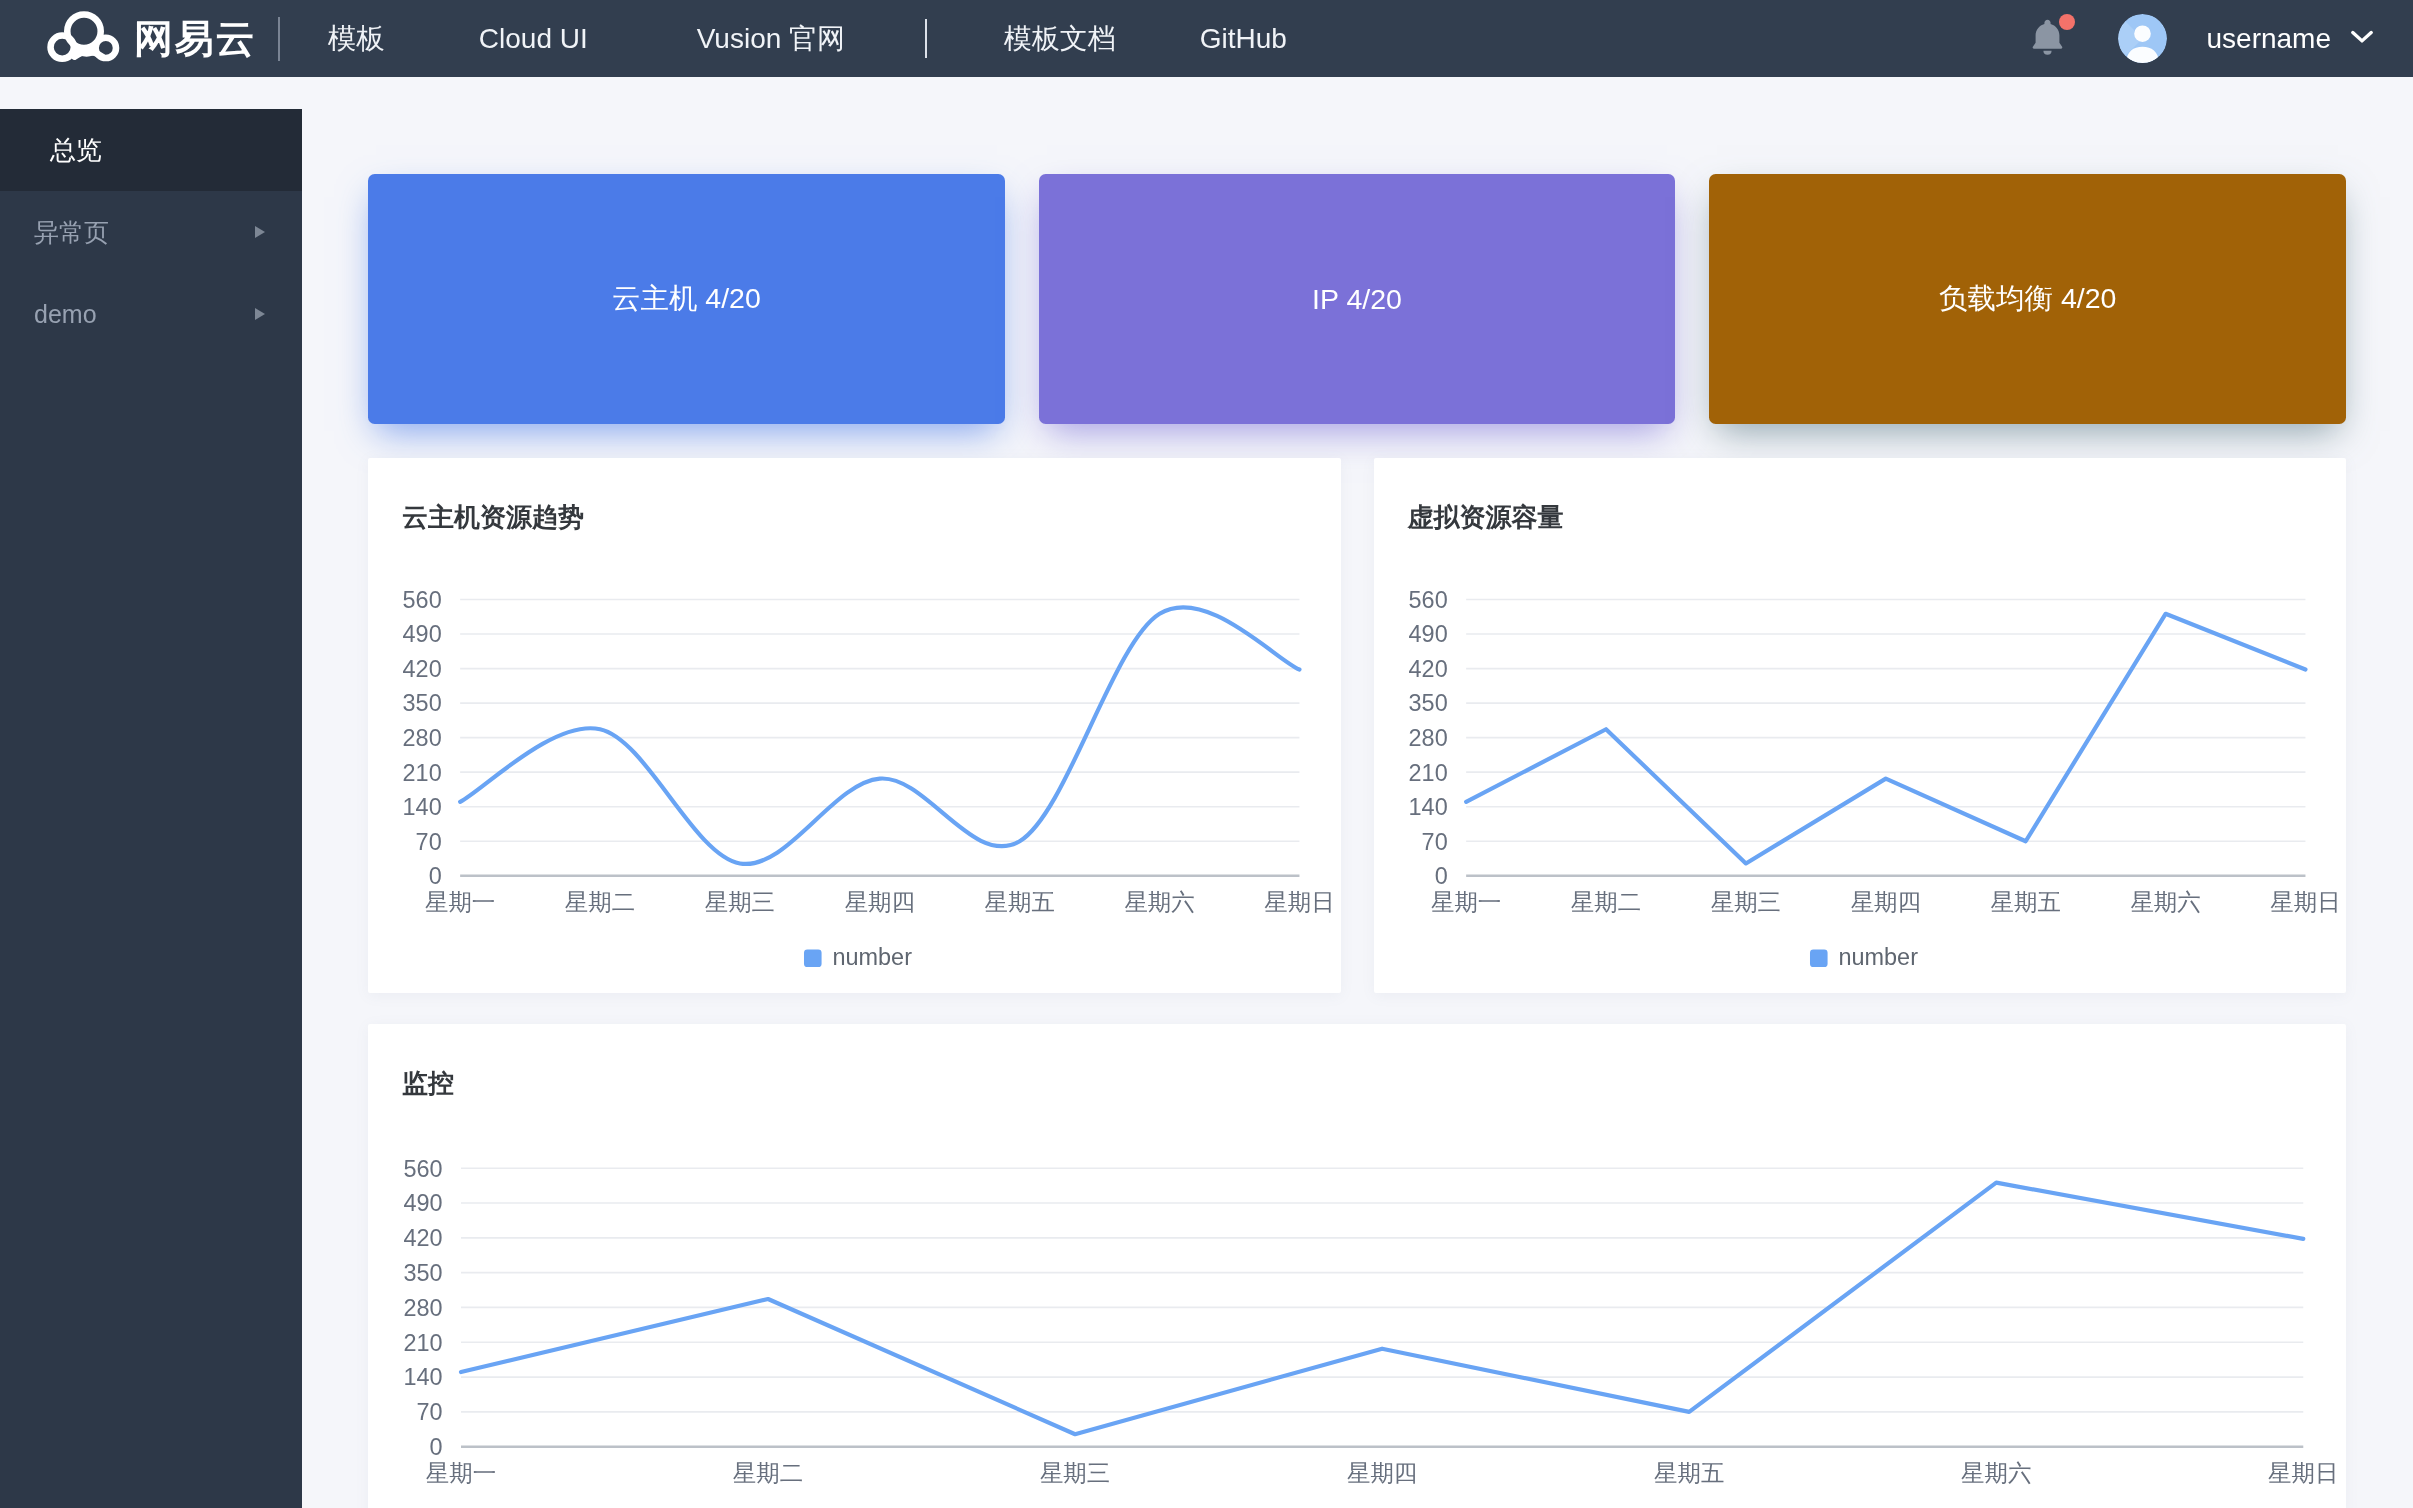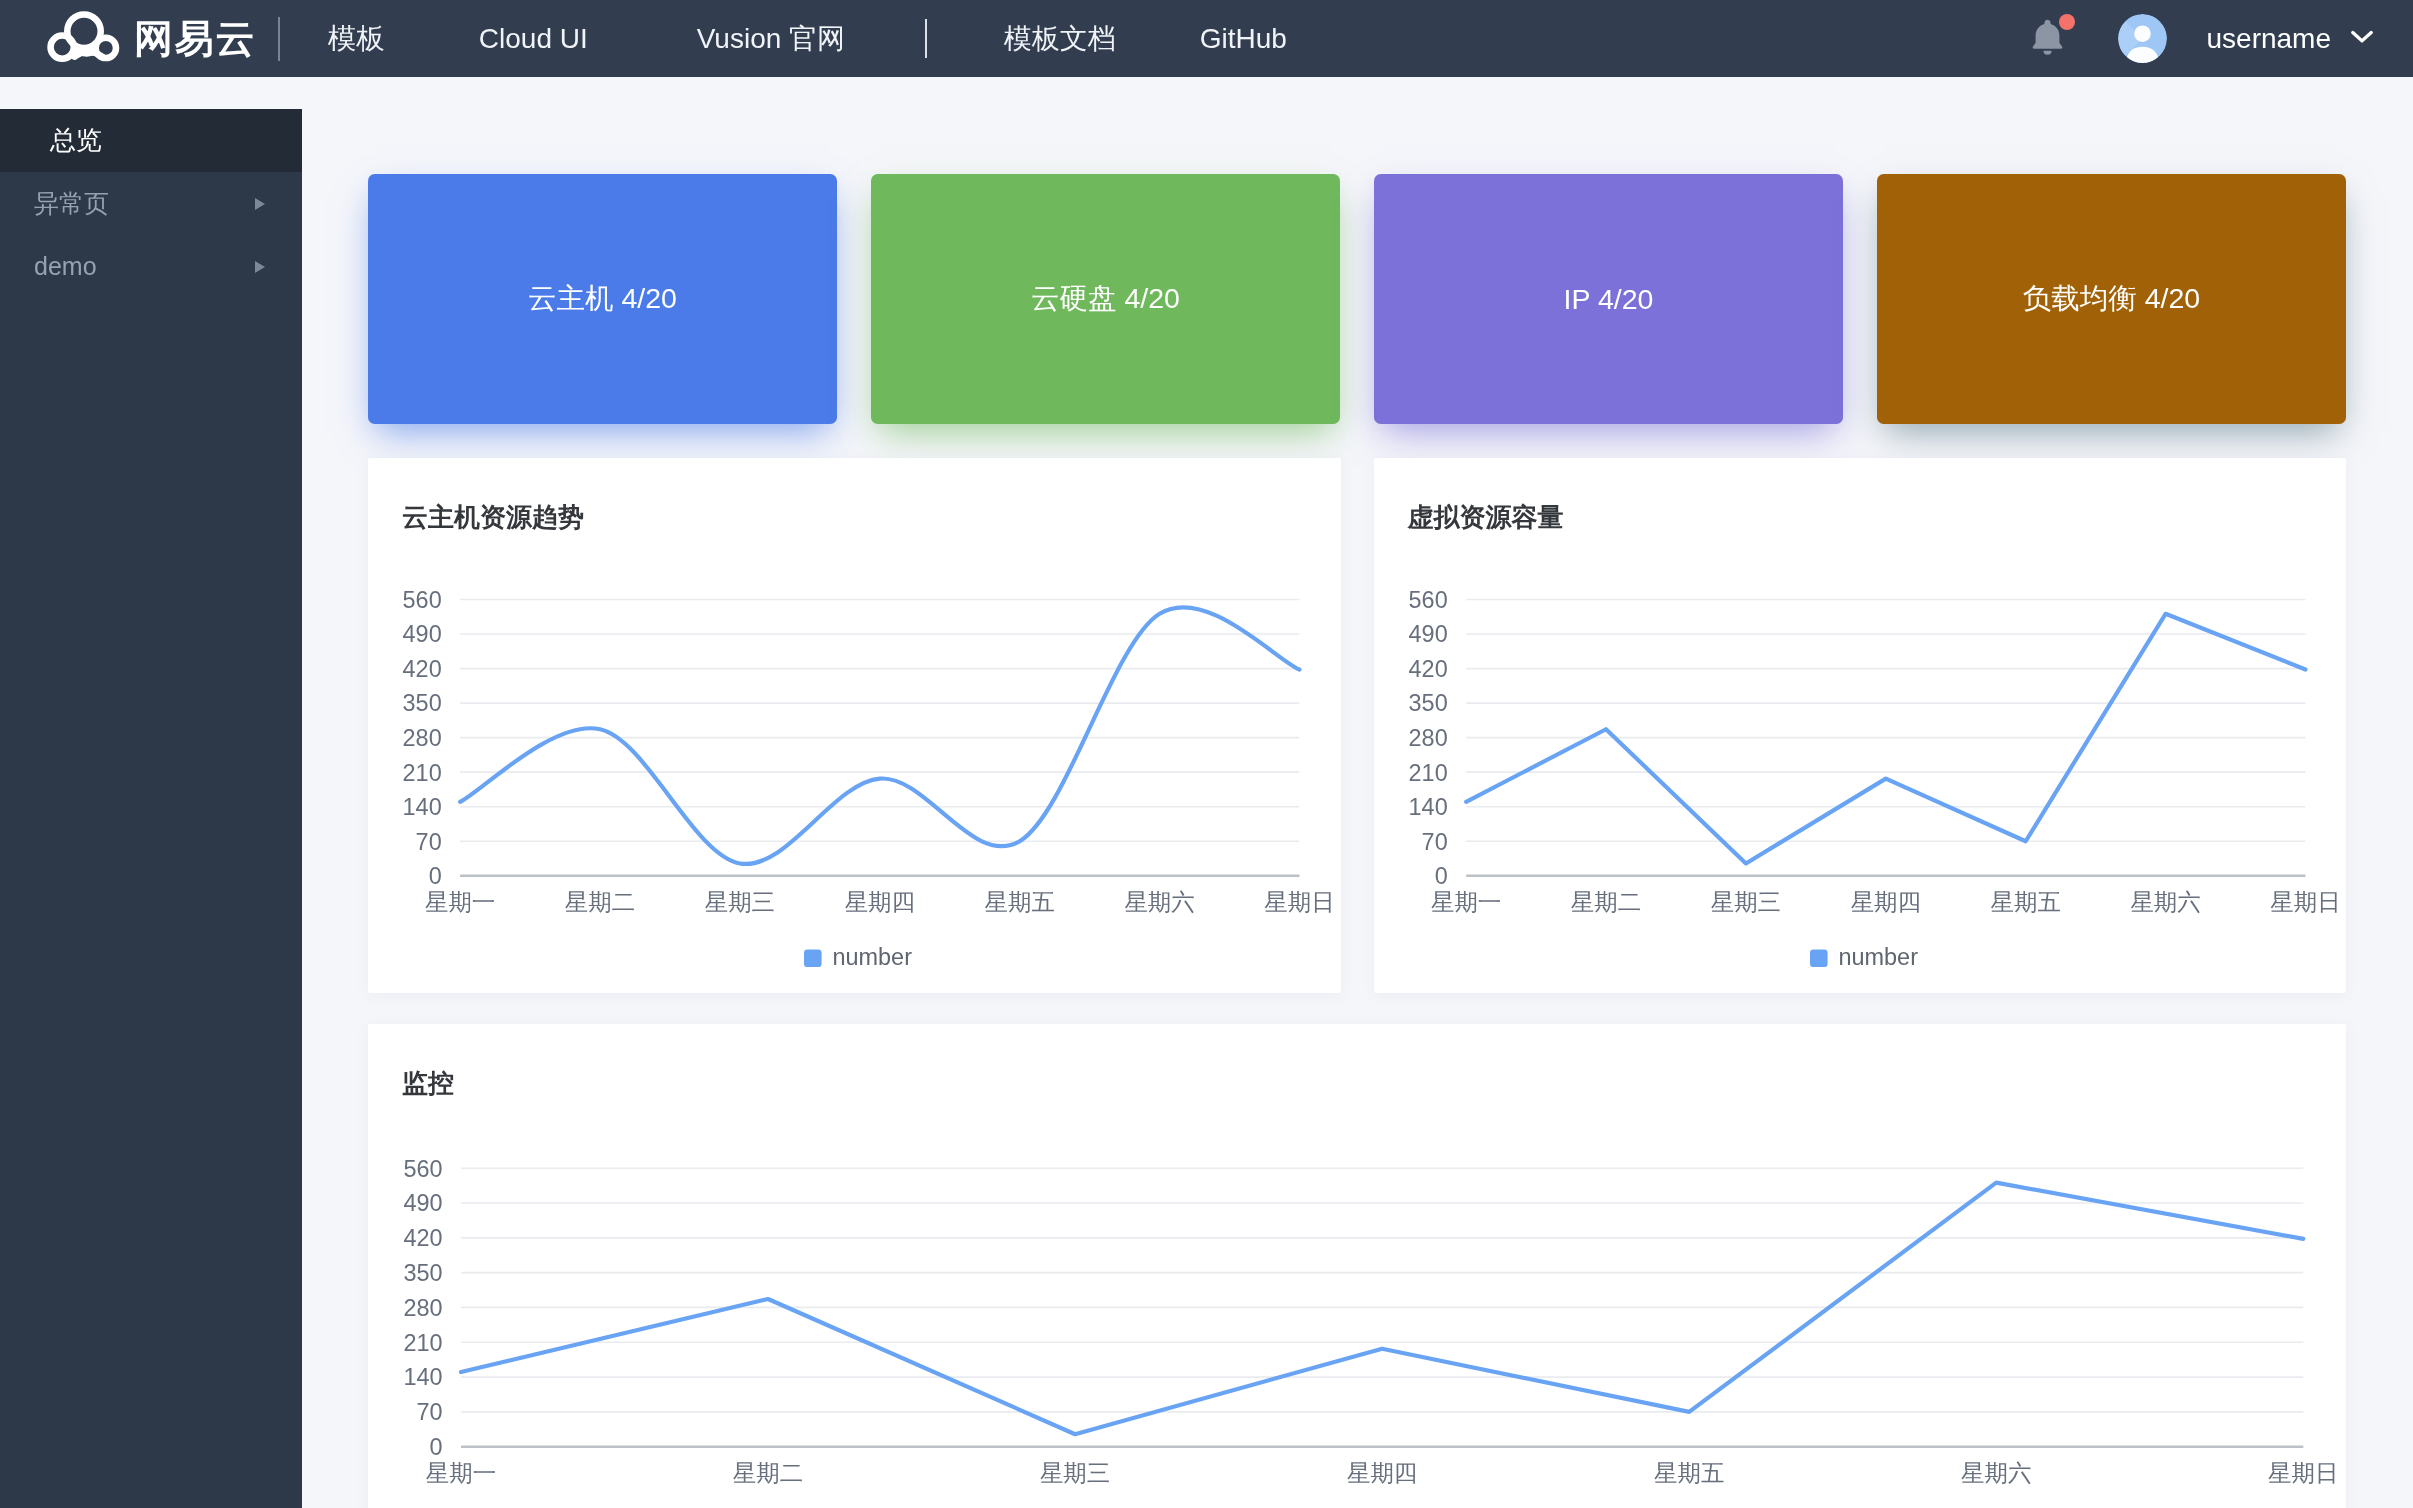--- a/index.html
+++ b/index.html
@@ -23,21 +23,21 @@
   .nav-right { display:flex; align-items:center; padding-right:40px; }
   .bell-wrap { position:relative; cursor:pointer; }
   .notif-dot { position:absolute; top:-3.4px; right:-8.4px; width:16px; height:16px;
     border-radius:50%; background:#f4726a; }
   .avatar { margin-left:52px; cursor:pointer; border-radius:50%; overflow:hidden; width:49px; height:49px; }
   .username { color:#ffffff; font-size:28px; margin-left:39px; cursor:pointer; }
   .chev { margin-left:20px; cursor:pointer; }
 
   
   .sidebar { position:absolute; top:109px; left:0; bottom:0; width:302px; background:#2d3848; }
-  .side-item { height:63px; display:flex; align-items:center; position:relative;
+  .side-item { height:82px; display:flex; align-items:center; position:relative;
     color:#97a1b1; font-size:25px; font-weight:500; cursor:pointer; padding-left:34px; }
   .side-item.active { background:#232b37; color:#ffffff; font-weight:400; padding-left:50px; font-size:26px; }
   .arrow-right { position:absolute; right:37px; width:0; height:0;
     border-left:10px solid #7d8795; border-top:6.7px solid transparent; border-bottom:6.7px solid transparent; }
 
   
   .content { position:absolute; left:302px; top:109px; right:0; bottom:0;
     padding:65px 67px 0 66px; overflow:hidden; }
   .stat-row { display:flex; gap:34px; margin-bottom:34px; }
   .stat-card { flex:1; height:250px; border-radius:6.7px; display:flex; align-items:center;
@@ -120,23 +120,20 @@
     <span>demo</span>
     <span class="arrow-right"></span>
   </div>
 </aside>
 
 <main class="content">
 
   <div class="stat-row">
     <div class="stat-card" style="background: rgb(75, 123, 232); box-shadow: rgba(75, 123, 232, 0.667) 0px 15px 35px -8.4px;">
       <span>云主机 4/20</span>
-    </div>
-    <div class="stat-card" style="background: rgb(111, 184, 92); box-shadow: rgba(111, 184, 92, 0.667) 0px 15px 35px -8.4px;">
-      <span>云硬盘 4/20</span>
     </div>
     <div class="stat-card" style="background: rgb(123, 113, 216); box-shadow: rgba(123, 113, 216, 0.667) 0px 15px 35px -8.4px;">
       <span>IP 4/20</span>
     </div>
     <div class="stat-card" style="background: #a16207; box-shadow: rgba(93, 123, 135, 0.667) 0px 15px 35px -8.4px;">
       <span>负载均衡 4/20</span>
     </div>
   </div>
 
   <div class="chart-row">

